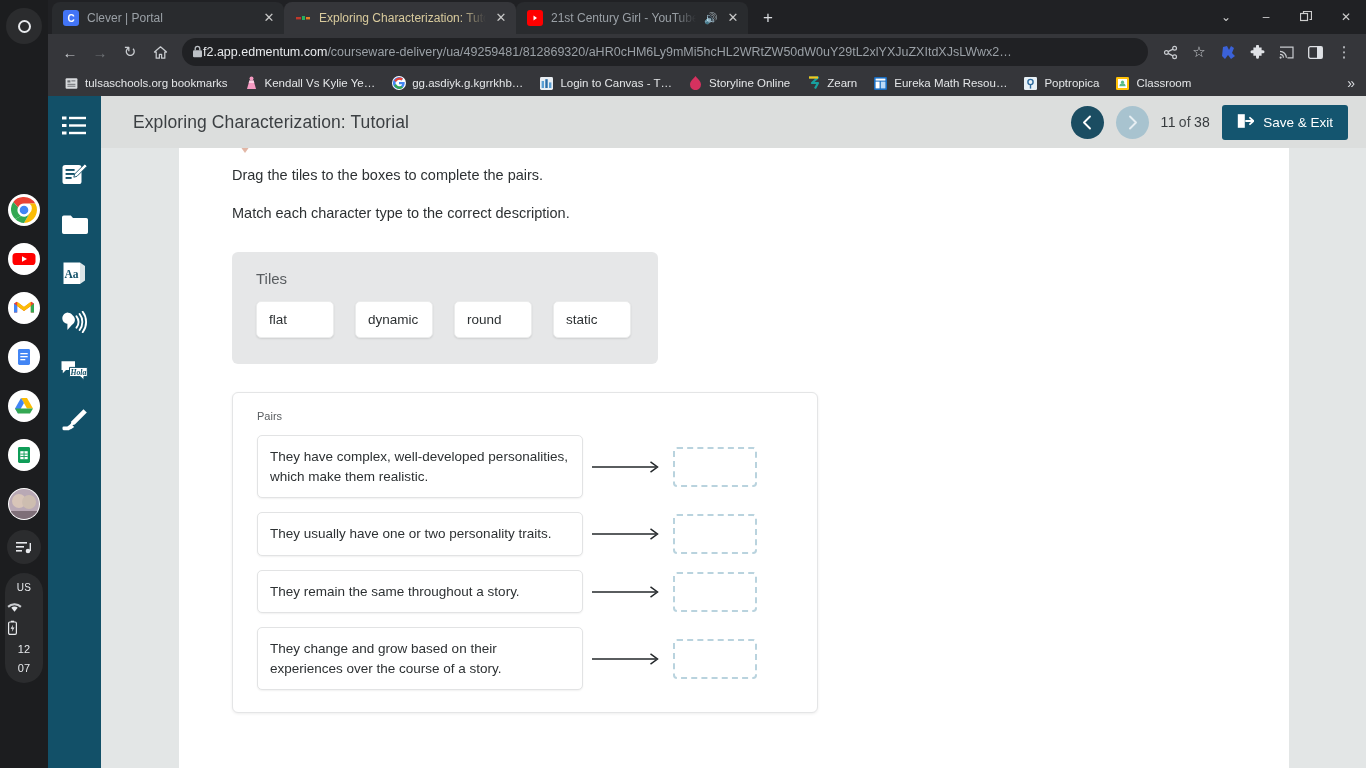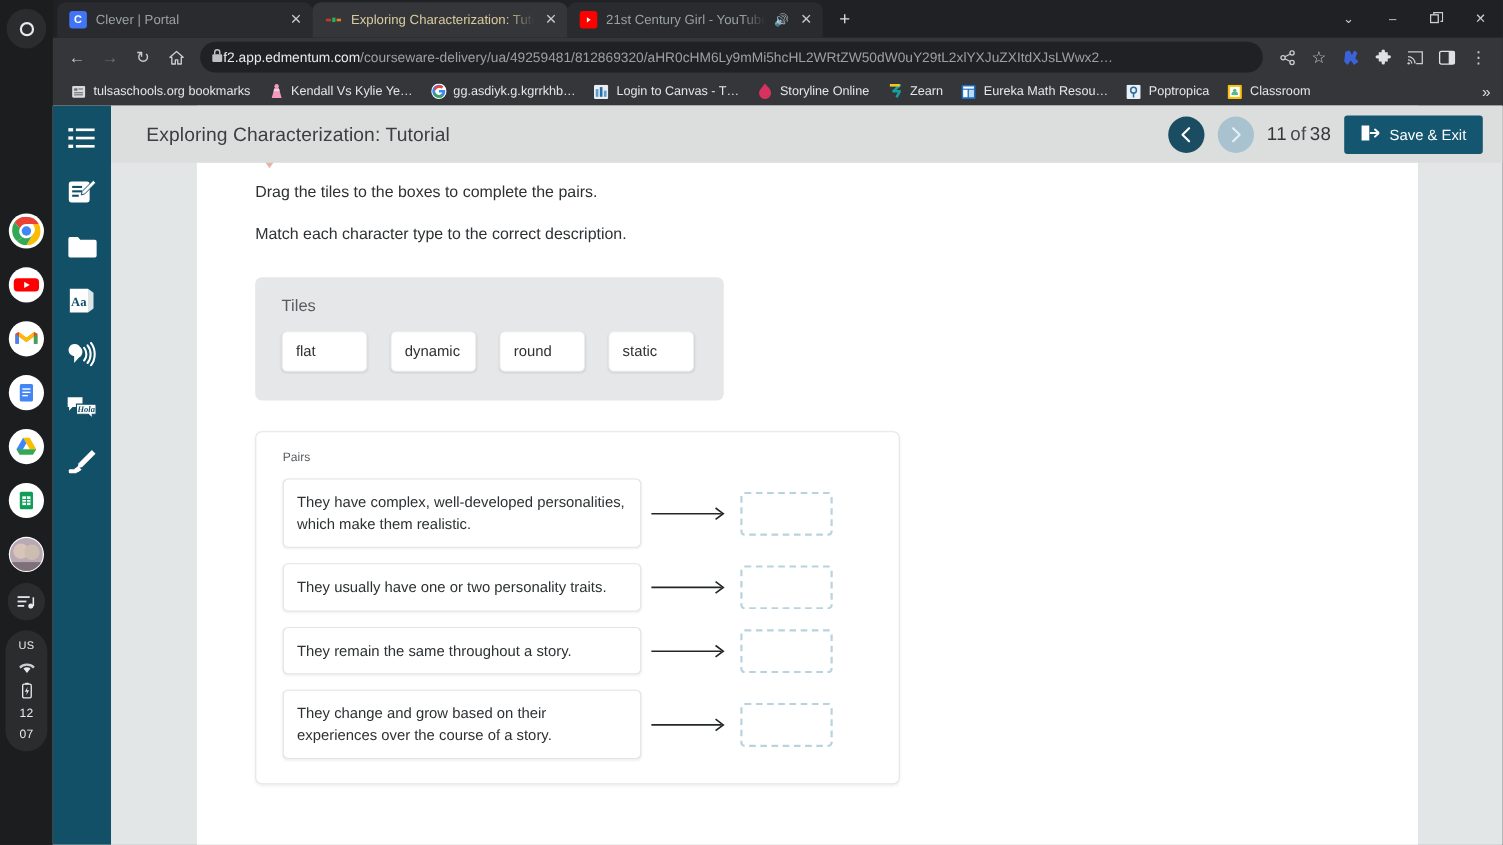--- a/index.html
+++ b/index.html
@@ -32,21 +32,21 @@
   .shelf-icon.dot::after{
     content:""; position:absolute; left:-15px; top:50%; transform:translateY(-50%);
     width:3px; height:3px; border-radius:50%; background:#e8eaed;
   }
   #tray-media {
     margin-top:10px; width:34px; height:34px; border-radius:50%;
     background:#2b2c2e; display:flex; align-items:center; justify-content:center;
   }
   #tray-status {
     margin-top:9px; width:38px; border-radius:19px; background:#2b2c2e;
-    padding:9px 1px 9px; display:flex; flex-direction:column; align-items:center; gap:7px;
+    padding:9px 1px 9px; display:flex; flex-direction:column; gap:7px;
   }
   #tray-status .ts-text {
     color:#e8eaed; font-size:10px; line-height:11px; text-align:center; letter-spacing:.2px;
   }
   #tray-status .clock { font-size:11px; line-height:12px; }
 
   
   #browser {
     position:absolute; left:48px; top:0; width:1318px; height:768px;
     background:#202124;
@@ -133,21 +133,21 @@
   #lessonHeader {
     position:absolute; left:53px; top:0; right:0; height:52px;
     background:#dcdedd; display:flex; align-items:center; padding-left:32px; padding-right:18px;
     z-index:5;
   }
   #lessonTitle { font-size:17.5px; color:#3b3f42; font-weight:400; letter-spacing:.1px; }
   #navGroup { margin-left:auto; display:flex; align-items:center; gap:12px; }
   .navCircle { width:33px; height:33px; border-radius:50%; display:flex; align-items:center; justify-content:center; }
   .navCircle.prev { background:#1b4d62; color:#fff; }
   .navCircle.next { background:#a8c3cf; color:#e8eff2; }
-  #pageCount { font-size:17px; color:#35393c; letter-spacing:.3px;text-align:right; }
+  #pageCount { font-size:14px; color:#35393c; letter-spacing:.3px;text-align:right; }
   #pageCount .of { color:#45494c; margin:0 3px; }
   #saveExit {
     background:#14556f; color:#fff; border-radius:3px;
     height:35px; display:flex; align-items:center; gap:9px; padding:0 15px;
     font-size:13.5px;
   }
 
   
   #questionRow {
     position:absolute; left:131px; top:26px; display:flex; align-items:center; gap:9px;

